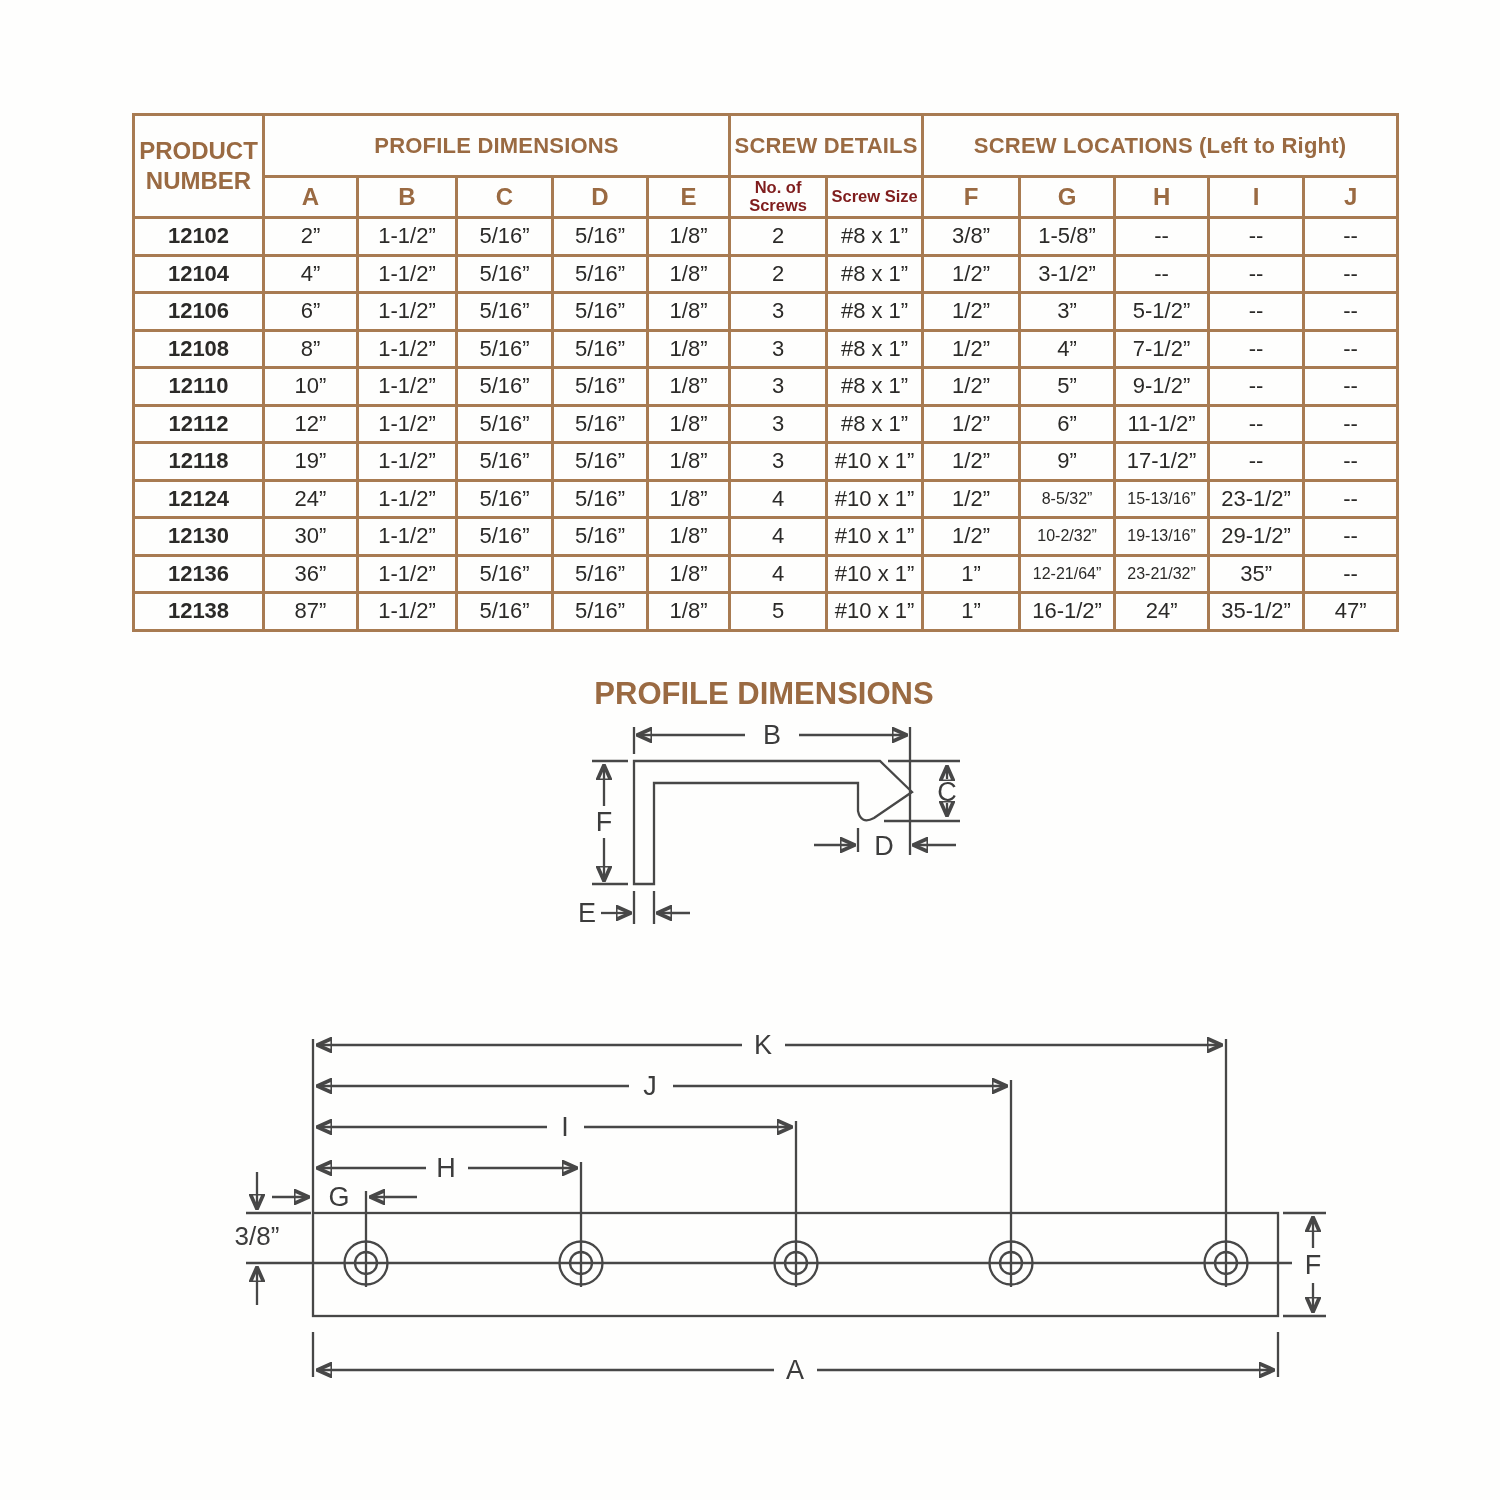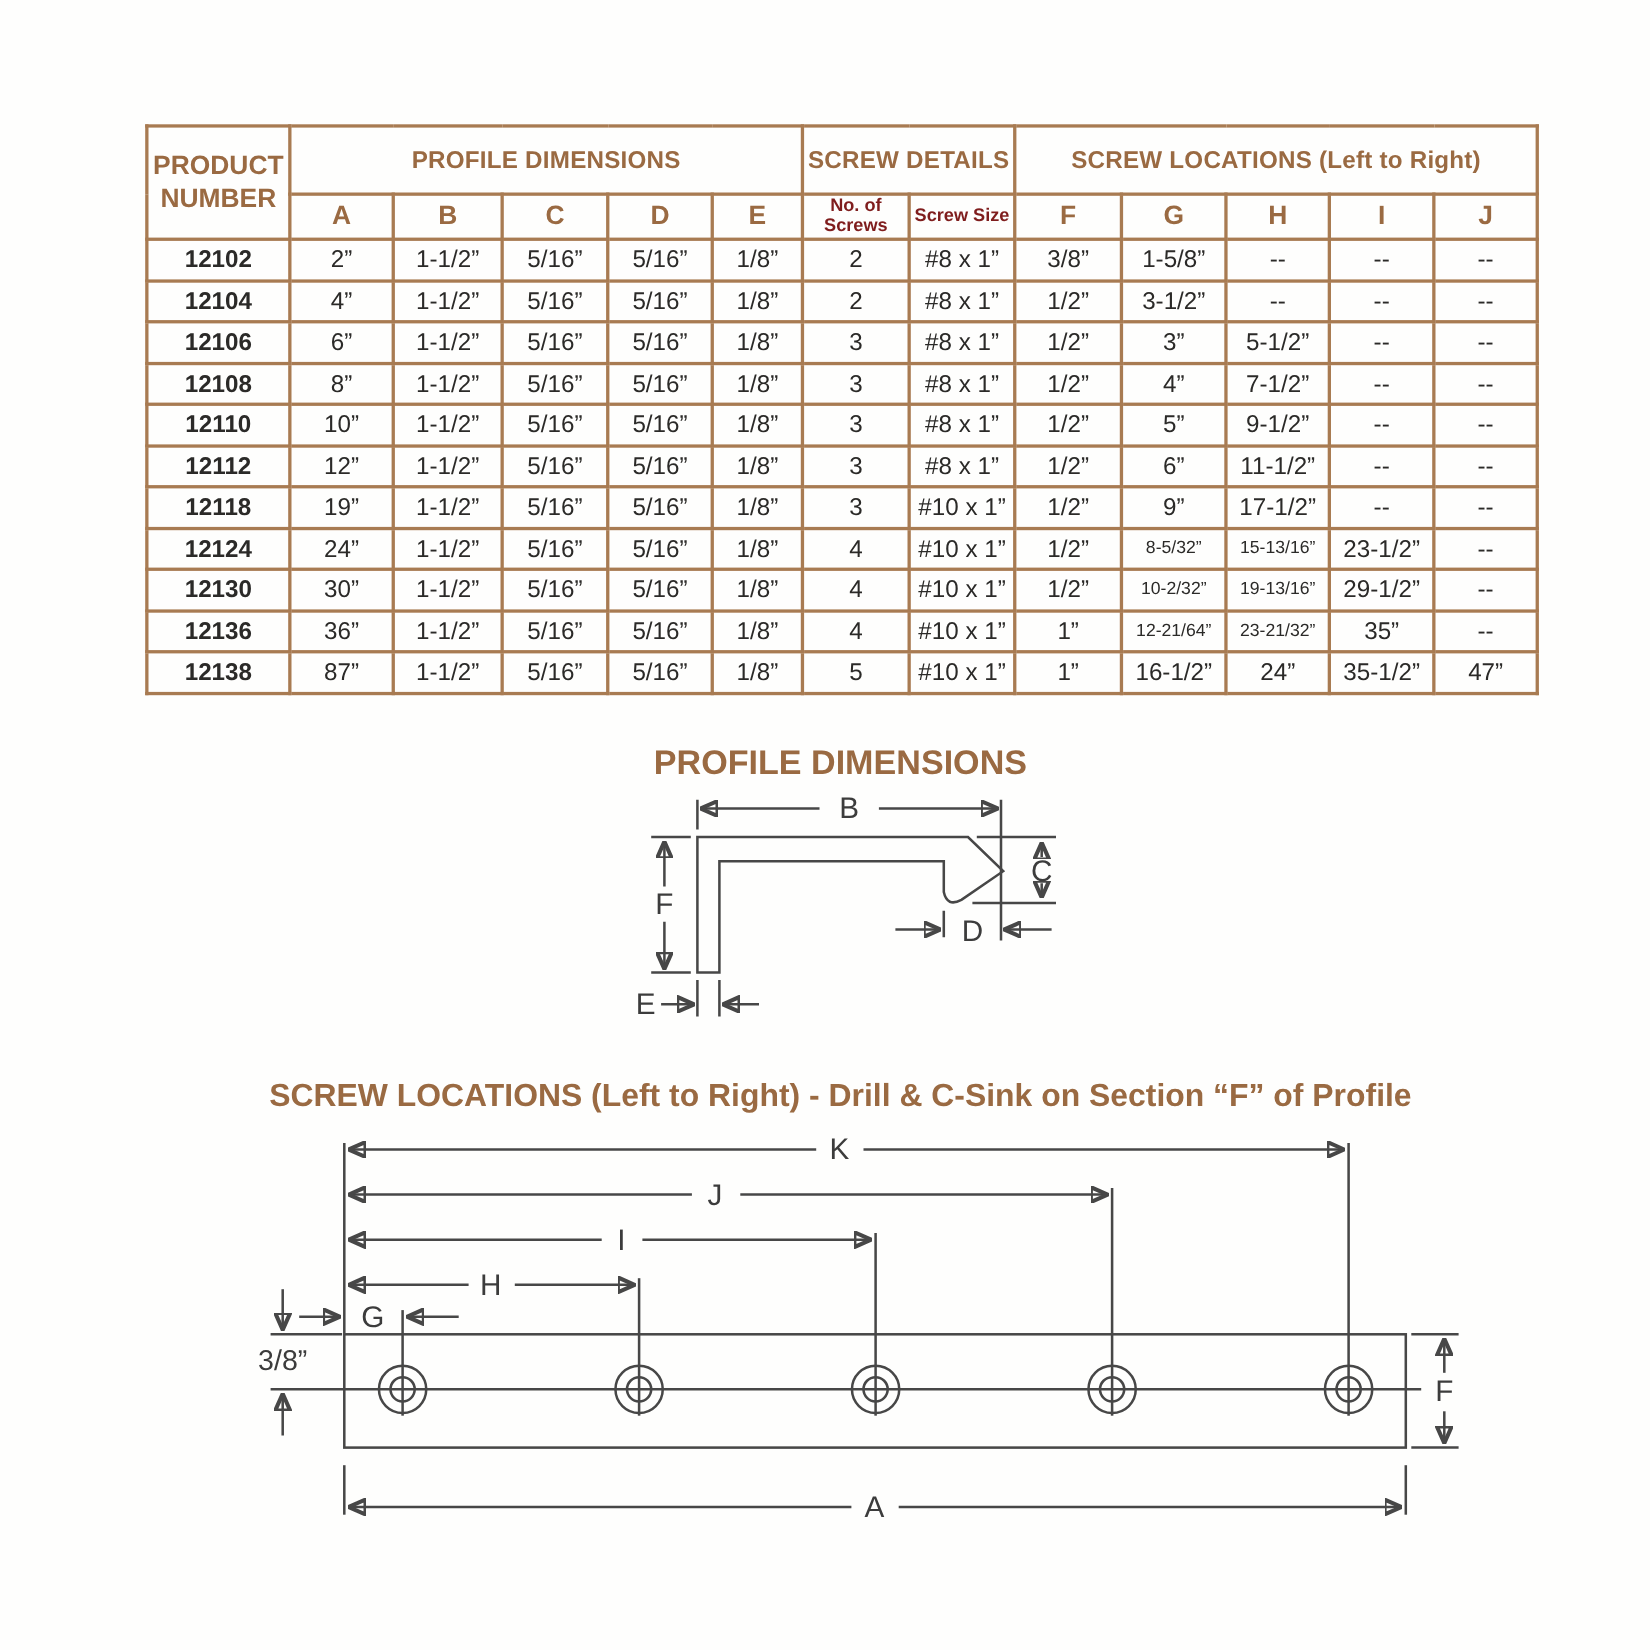--- a/index.html
+++ b/index.html
@@ -292,21 +292,20 @@
 
     <g>
       <line x1="634" y1="891" x2="634" y2="924"></line>
       <line x1="654" y1="891" x2="654" y2="924"></line>
       <line x1="601" y1="913" x2="631" y2="913" marker-end="url(#arr1)"></line>
       <line x1="690" y1="913" x2="657" y2="913" marker-end="url(#arr1)"></line>
       <text x="596" y="922" text-anchor="end">E</text>
     </g>
   </svg>
 
-  <div id="screw-title" class="sec-title">SCREW LOCATIONS (Left to Right) - Drill &amp; C-Sink on Section “F” of Profile</div>
 
   <svg style="left:185px;top:1020px" width="1175" height="375" viewBox="185 1020 1175 375">
     <defs>
       <marker id="arr2" viewBox="0 0 10 10" refX="9.5" refY="5" markerWidth="7" markerHeight="7" orient="auto">
         <path d="M0,0.8 L9.5,5 L0,9.2 Z" fill="#474747" stroke="none"></path>
       </marker>
     </defs>
 
     <rect x="313" y="1213" width="965" height="103"></rect>
 

